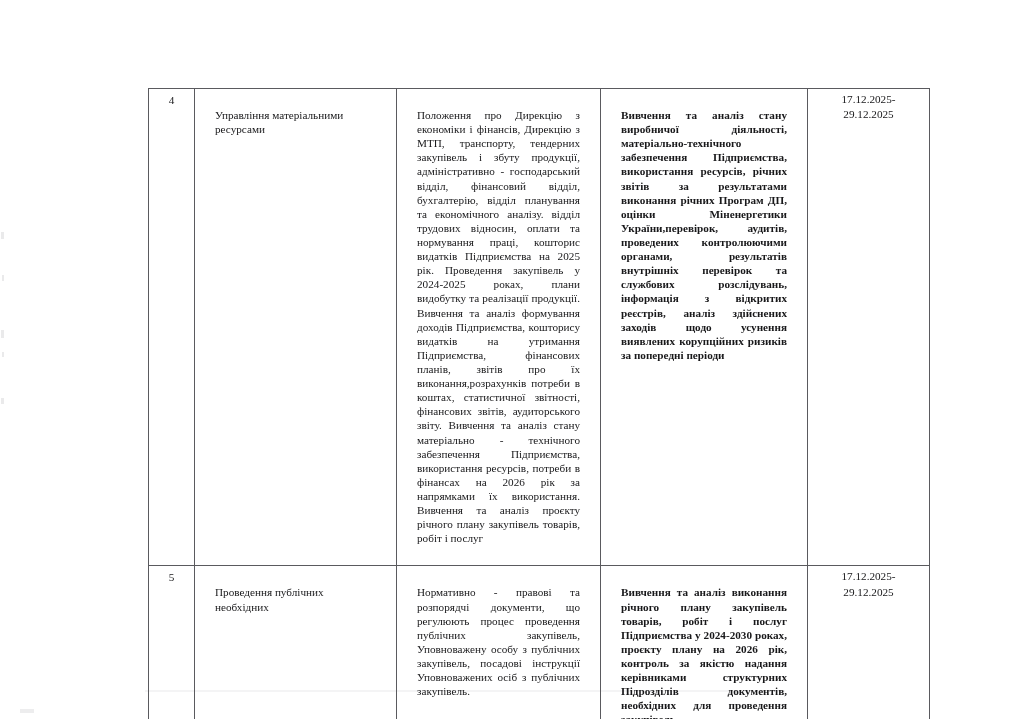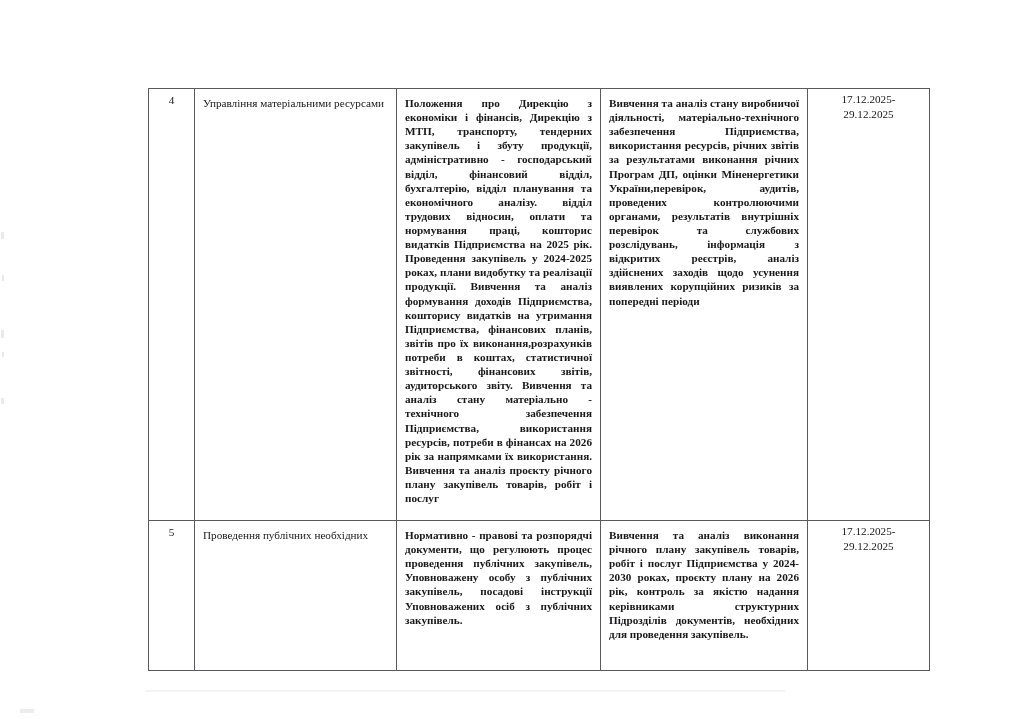--- a/index.html
+++ b/index.html
@@ -48,26 +48,26 @@
   }
   #audit-table td {
     border: 1px solid #5a5a5e;
     vertical-align: top;
     padding: 3px 4px 4px 4px;
     font-size: 11.2px;
     line-height: 1.26;
   }
   .col-num    { width: 37px;  text-align: center; vertical-align: top; }
   .col-topic  { width: 193px; }
-  .col-docs   { width: 195px; text-align: justify; text-align-last: left; hyphens: none; font-weight: bold; }
+  .col-docs   { width: 195px; text-align: justify; text-align-last: left; hyphens: none; }
   .col-scope  { width: 198px; text-align: justify; text-align-last: left; hyphens: none; font-weight: bold; }
   .col-dates  { width: 113px; text-align: center; vertical-align: middle; }
 
   .col-num span { display: inline-block; padding-top: 1px; }
-  .col-topic p, .col-docs p, .col-scope p { margin: 4px; }
+  .col-topic p, .col-docs p, .col-scope p { margin: 16px; }
   .col-dates div { line-height: 1.38; font-size: 11.2px; }
 
   
   tr.row-4 td { height: 424px; }
   tr.row-5 td { height: 142px; }
 </style>
 </head>
 <body>
 
 <div id="scan-page">

